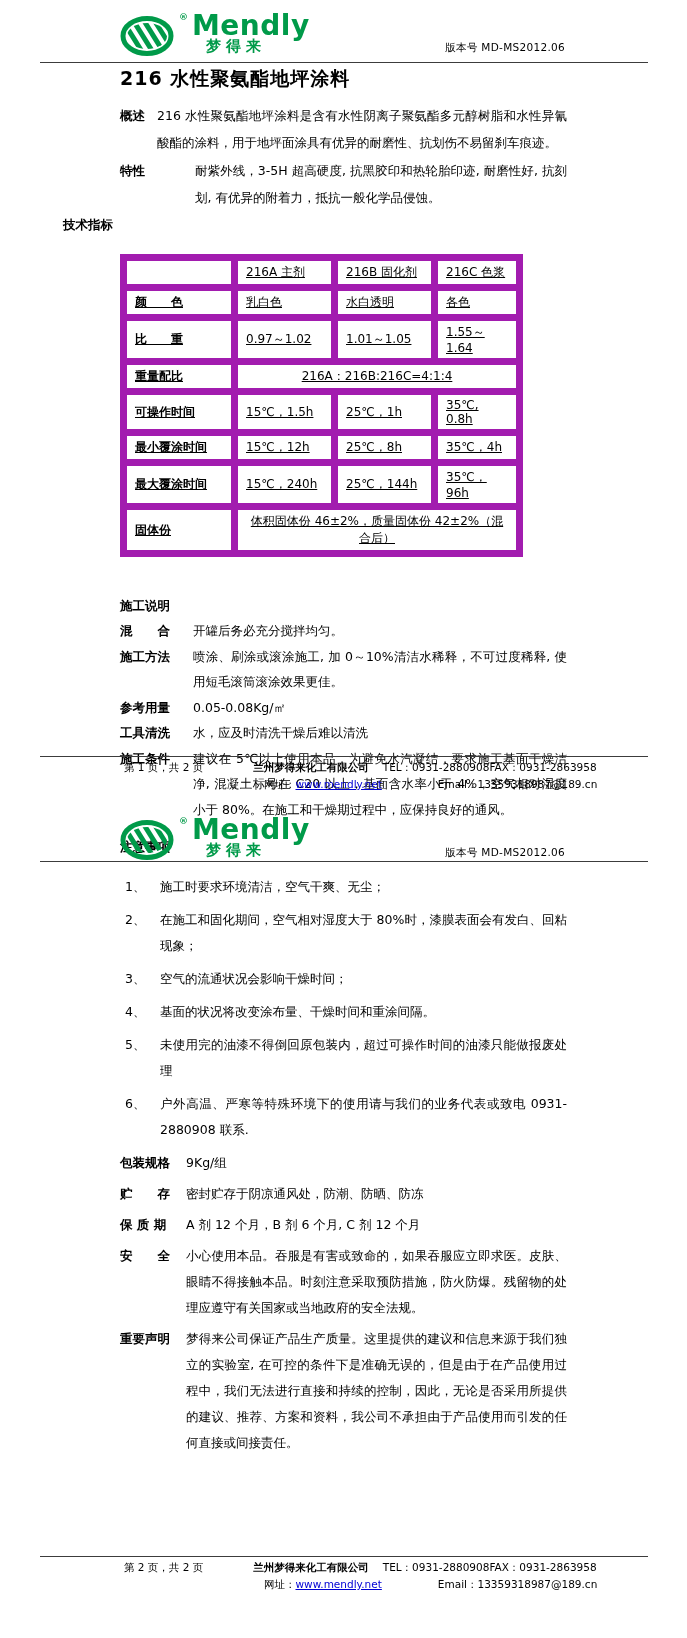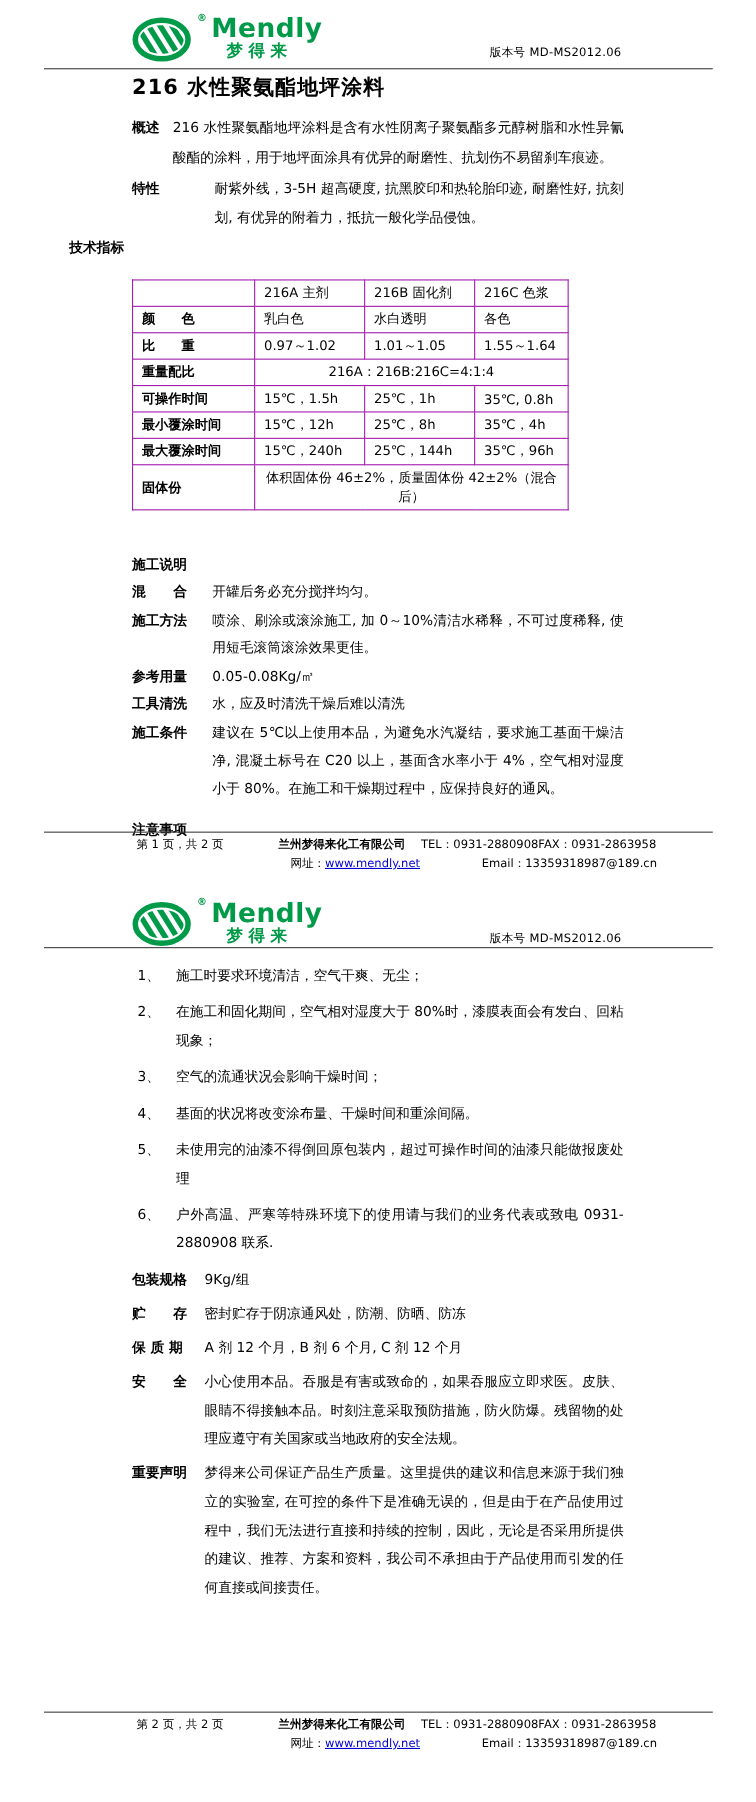--- a/index.html
+++ b/index.html
@@ -14,21 +14,21 @@
   #page2 { top:790px; height:848px; }
 
   
   .hdr { position:relative; height:63px; }
   .hdr2 { position:relative; height:72px; }
   .logo { position:absolute; left:120px; top:14px; display:flex; align-items:flex-start; }
   .hdr2 .logo { top:28px; }
   .logo-icon { display:block; }
   .reg { color:#009a49; font-size:9px; font-weight:700; margin:-2px 2px 0 1px; }
   .logo-words { margin-left:2px; }
-  .logo-en { color:#009a49; font-size:24px; font-weight:800; letter-spacing:0.5px; line-height:24px; font-family:"DejaVu Sans",sans-serif;text-align:center; }
+  .logo-en { color:#009a49; font-size:28px; font-weight:800; letter-spacing:0.5px; line-height:24px; font-family:"DejaVu Sans",sans-serif;text-align:center; }
   .logo-cn { color:#009a49; font-size:15px; font-weight:700; letter-spacing:5px; margin:-1px 0 0 14px; }
   .version { position:absolute; right:122px; font-size:10.5px; letter-spacing:0.3px; }
   .hdr .version { bottom:8px; }
   .hdr2 .version { top:56px; }
   .rule { border-top:1.5px solid #3c3c3c; margin:0 39px 0 40px; }
   .hdr .rule { position:absolute; left:0; right:0; bottom:0; }
   .hdr2 .rule { position:absolute; left:0; right:0; bottom:0; }
 
   .doc-title { margin:3px 0 0 120px; font-size:19px; font-weight:700; letter-spacing:1px; }
 
@@ -36,21 +36,21 @@
   .sec-row { display:flex; }
   .sec-row.overview { margin-top:10px; }
   .sec-row.features { margin-top:1px;gap:38px; }
   .sec-label { flex:0 0 37px; font-weight:700; line-height:27px; }
   .sec-text { flex:1; line-height:27px; text-align:justify; }
 
   .h-bold { font-weight:700; }
   .specs-heading { margin:1px 0 0 63px; line-height:25px; }
 
   table.specs { border-collapse:collapse; margin:17px 0 0 120px; font-size:12px; }
-  table.specs td, table.specs th { border:1px solid #a21caf; padding:3px 8px; height:24px; text-align:left; font-weight:400; vertical-align:middle; }
+  table.specs td, table.specs th { border:7px solid #a21caf; padding:3px 8px; height:24px; text-align:left; font-weight:400; vertical-align:middle;text-decoration:underline; }
   table.specs .c1 { width:111px; font-weight:700; }
   table.specs .c2 { width:100px; }
   table.specs .c3 { width:100px; }
   table.specs .c4 { width:85px;margin-top:20px; }
   table.specs .ctr { text-align:center; }
 
   .construction-heading { margin:36px 0 0 120px; line-height:25px; }
   .con-row { display:flex; }
   .con-row .con-label { flex:0 0 73px; font-weight:700; line-height:25.5px; }
   .con-row .con-text { flex:1; line-height:25.5px; text-align:justify; }

